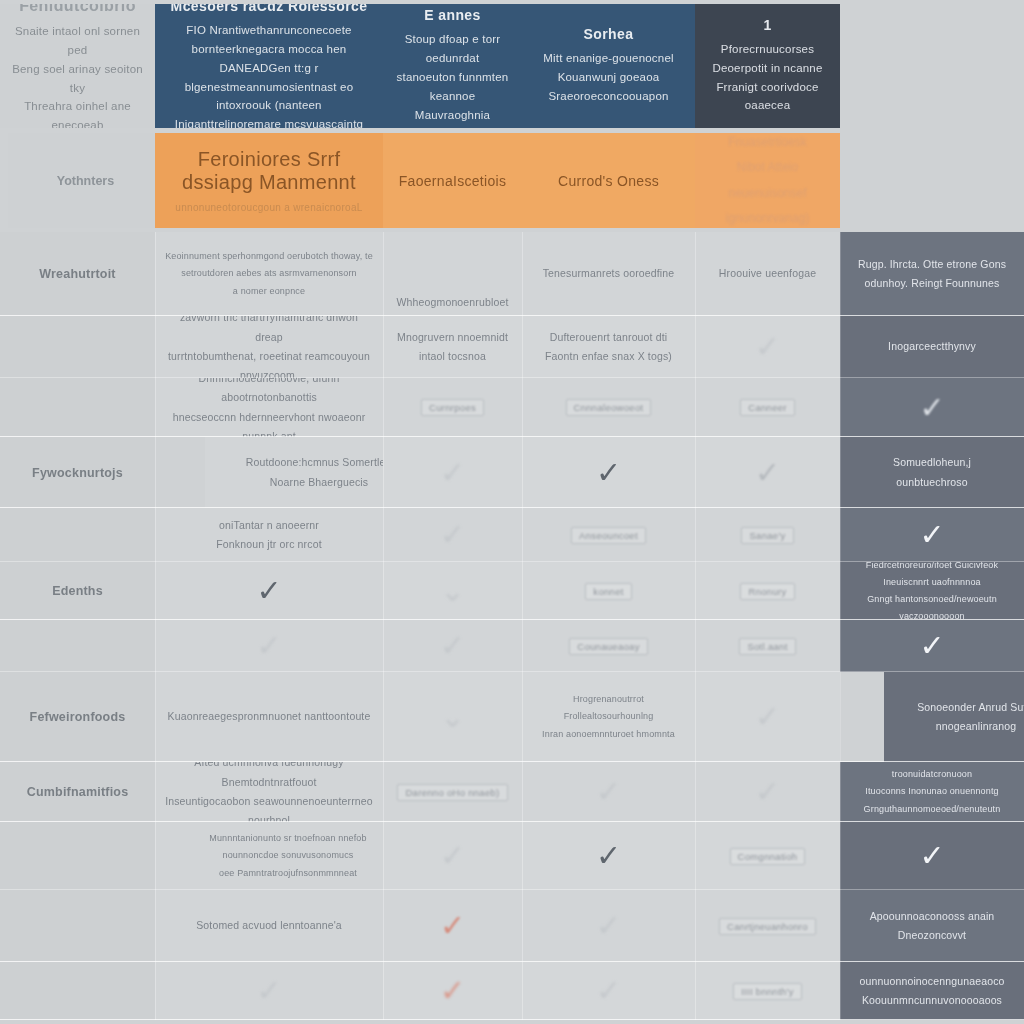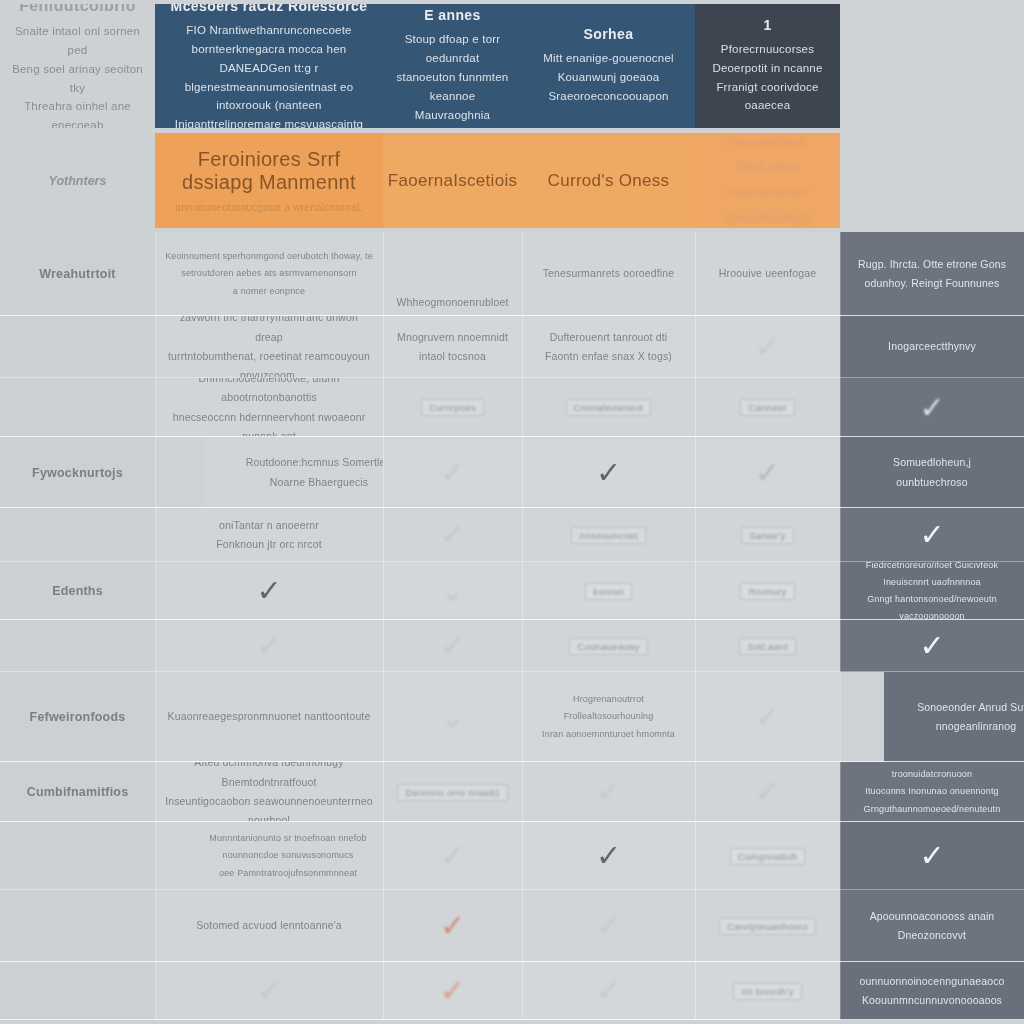--- a/index.html
+++ b/index.html
@@ -41,21 +41,21 @@
   .hd-grey .hd-sub{color:#83898e;}
 
   
   .or-main{background:#eda159;}
   .or-alt{background:#f0a963;}
   .or-soft{background:#f0a765;}
   .or-title{
     font-size:20px;font-weight:400;color:#8a5526;
     letter-spacing:.3px;filter:blur(.5px);
   }
-  .or-title.sm{font-size:17px;}
+  .or-title.sm{font-size:14px;}
   .or-sub{
     font-size:10px;color:#c98b50;margin-top:8px;
     letter-spacing:.3px;filter:blur(.7px);
   }
   .or-muted{font-size:12px;color:#dfa071;line-height:2.1;filter:blur(.8px);}
   .rowlabel-band{background:#ced1d3;}
   .rowlabel-band .lbl{
     font-size:12.5px;color:#8e9499;font-weight:600;filter:blur(.6px);
   }
 
@@ -141,21 +141,21 @@
     </div>
     <div class="vline" style="left: 695px; top: 4px; height: 124px;"></div>
     <div class="cell hd-slate" style="left: 695px; top: 4px; width: 145px; height: 124px;">
       <div class="hd-title">1</div>
       <div class="hd-sub">
         <div>Pforecrnuucorses</div>
         <div>Deoerpotit in ncanne</div>
         <div>Frranigt coorivdoce oaaecea</div>
       </div>
     </div>
-    <div class="cell rowlabel-band" style="left: 0px; top: 133px; width: 155px; height: 95px; font-style: italic;">
+    <div class="cell rowlabel-band" style="left: 8px; top: 133px; width: 155px; height: 95px;">
       <div class="lbl">Yothnters</div>
     </div>
     <div class="cell or-main" style="left: 155px; top: 133px; width: 228px; height: 95px;">
       <div class="or-title">Feroiniores Srrf dssiapg Manmennt</div>
       <div class="or-sub">unnonuneotoroucgoun a wrenaicnoroaL</div>
     </div>
     <div class="cell or-alt" style="left: 383px; top: 133px; width: 139px; height: 95px;">
       <div class="or-title sm">FaoernaIscetiois</div>
     </div>
     <div class="cell or-alt" style="left: 522px; top: 133px; width: 173px; height: 95px;">

